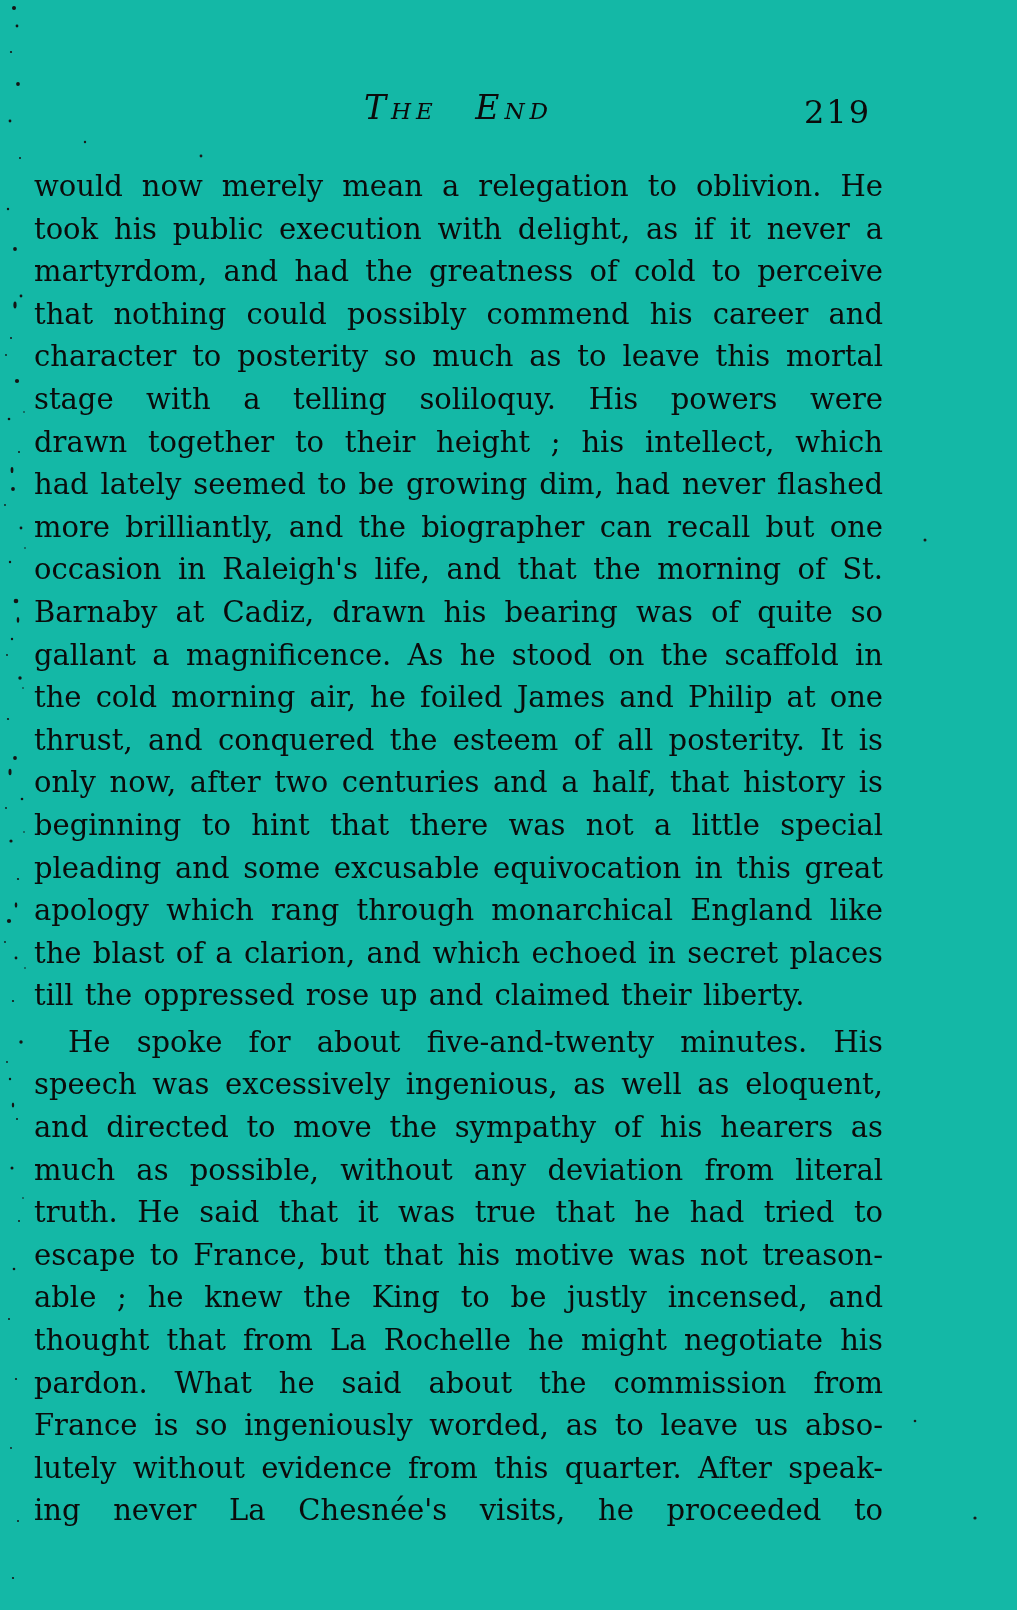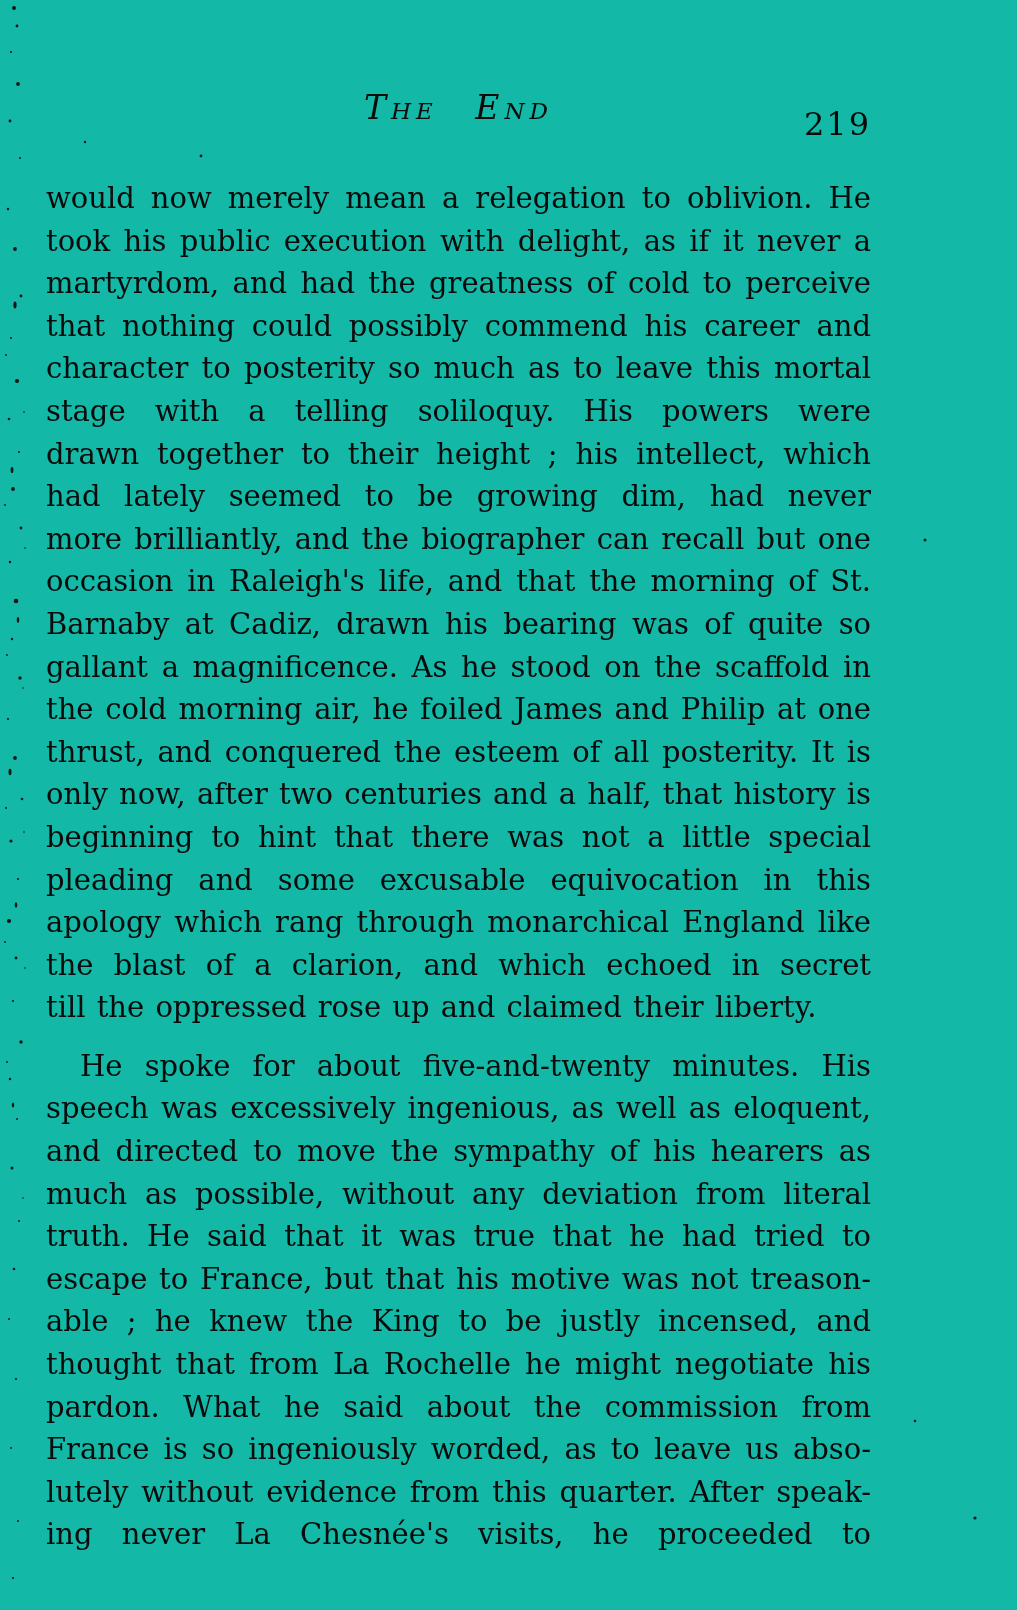--- a/index.html
+++ b/index.html
@@ -46,34 +46,34 @@
     font-variant: small-caps;
     font-size: 33px;
     line-height: 48px;
     letter-spacing: 5px;
     word-spacing: 22px;
     color: #0b0b0b;
   }
   .page-num {
     position: absolute;
     right: 16px;
-    top: 16px;
+    top: 4px;
     font-size: 32px;
     line-height: 48px;
     letter-spacing: 2px;
     font-variant-numeric: oldstyle-nums;
   }
   .text-block {
     position: absolute;
     top: 161px;
     left: 30px;
     width: 857px;
   }
   .paragraph {
-    margin: 16px;
+    margin: 4px;
     padding: 0;
   }
   .line {
     font-size: 29px;
     line-height: 42.6px;
     height: 42.6px;
     text-align: justify;
     text-align-last: justify;
     white-space: normal;
     overflow: hidden;

